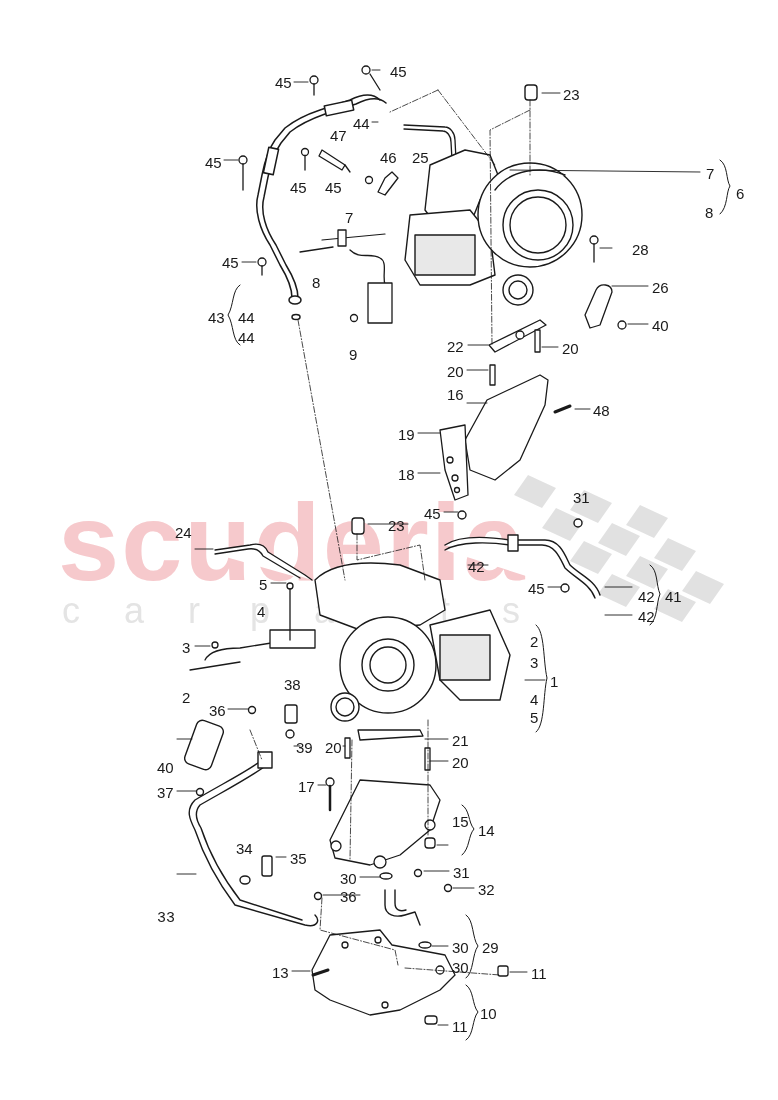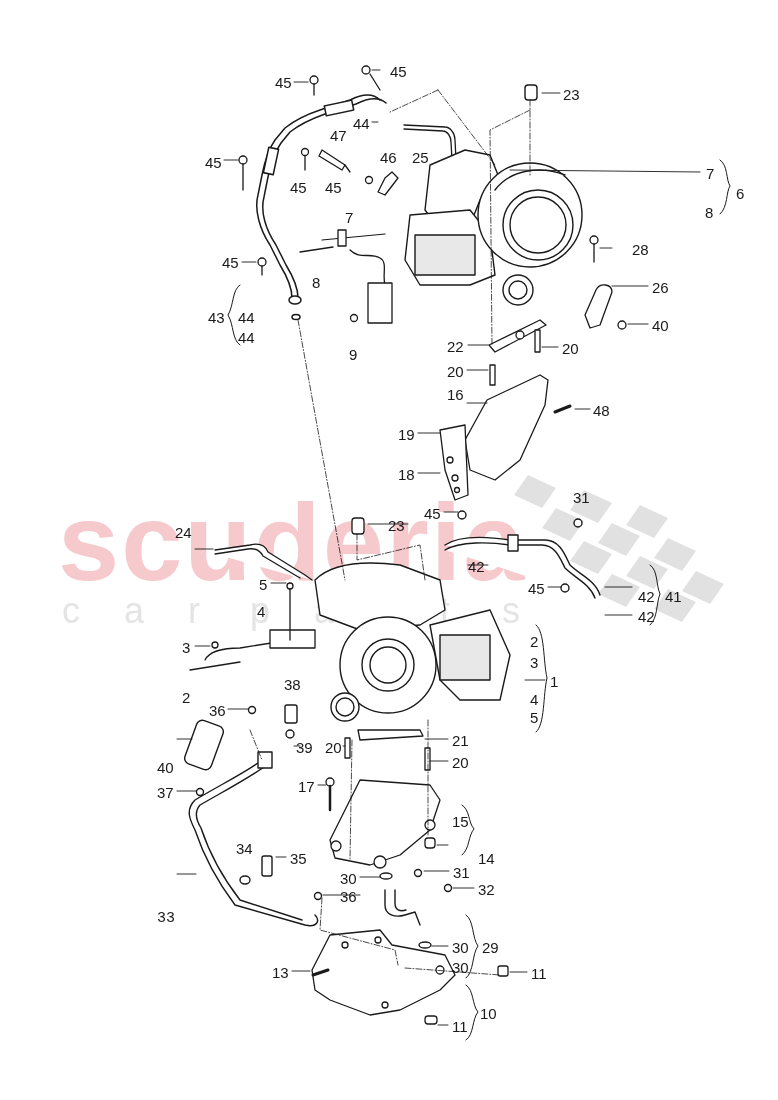--- a/index.html
+++ b/index.html
@@ -339,21 +339,21 @@
   <span class="label" style="left:284px;top:677px;">38</span>
   <span class="label" style="left:209px;top:703px;">36</span>
   <span class="label" style="left:530px;top:710px;">5</span>
   <span class="label" style="left:157px;top:733px;margin-top:27px;">40</span>
   <span class="label" style="left:296px;top:740px;">39</span>
   <span class="label" style="left:325px;top:740px;">20</span>
   <span class="label" style="left:452px;top:733px;">21</span>
   <span class="label" style="left:452px;top:755px;">20</span>
   <span class="label" style="left:298px;top:779px;">17</span>
   <span class="label" style="left:157px;top:785px;">37</span>
-  <span class="label" style="left:478px;top:823px;margin-top:28px;">14</span>
+  <span class="label" style="left:478px;top:823px;">14</span>
   <span class="label" style="left:452px;top:814px;">15</span>
   <span class="label" style="left:236px;top:841px;">34</span>
   <span class="label" style="left:290px;top:851px;">35</span>
   <span class="label" style="left:157px;top:911px;font-family:Liberation Mono, monospace;">33</span>
   <span class="label" style="left:340px;top:871px;">30</span>
   <span class="label" style="left:453px;top:865px;">31</span>
   <span class="label" style="left:478px;top:882px;">32</span>
   <span class="label" style="left:340px;top:889px;">36</span>
   <span class="label" style="left:452px;top:940px;">30</span>
   <span class="label" style="left:482px;top:940px;">29</span>

